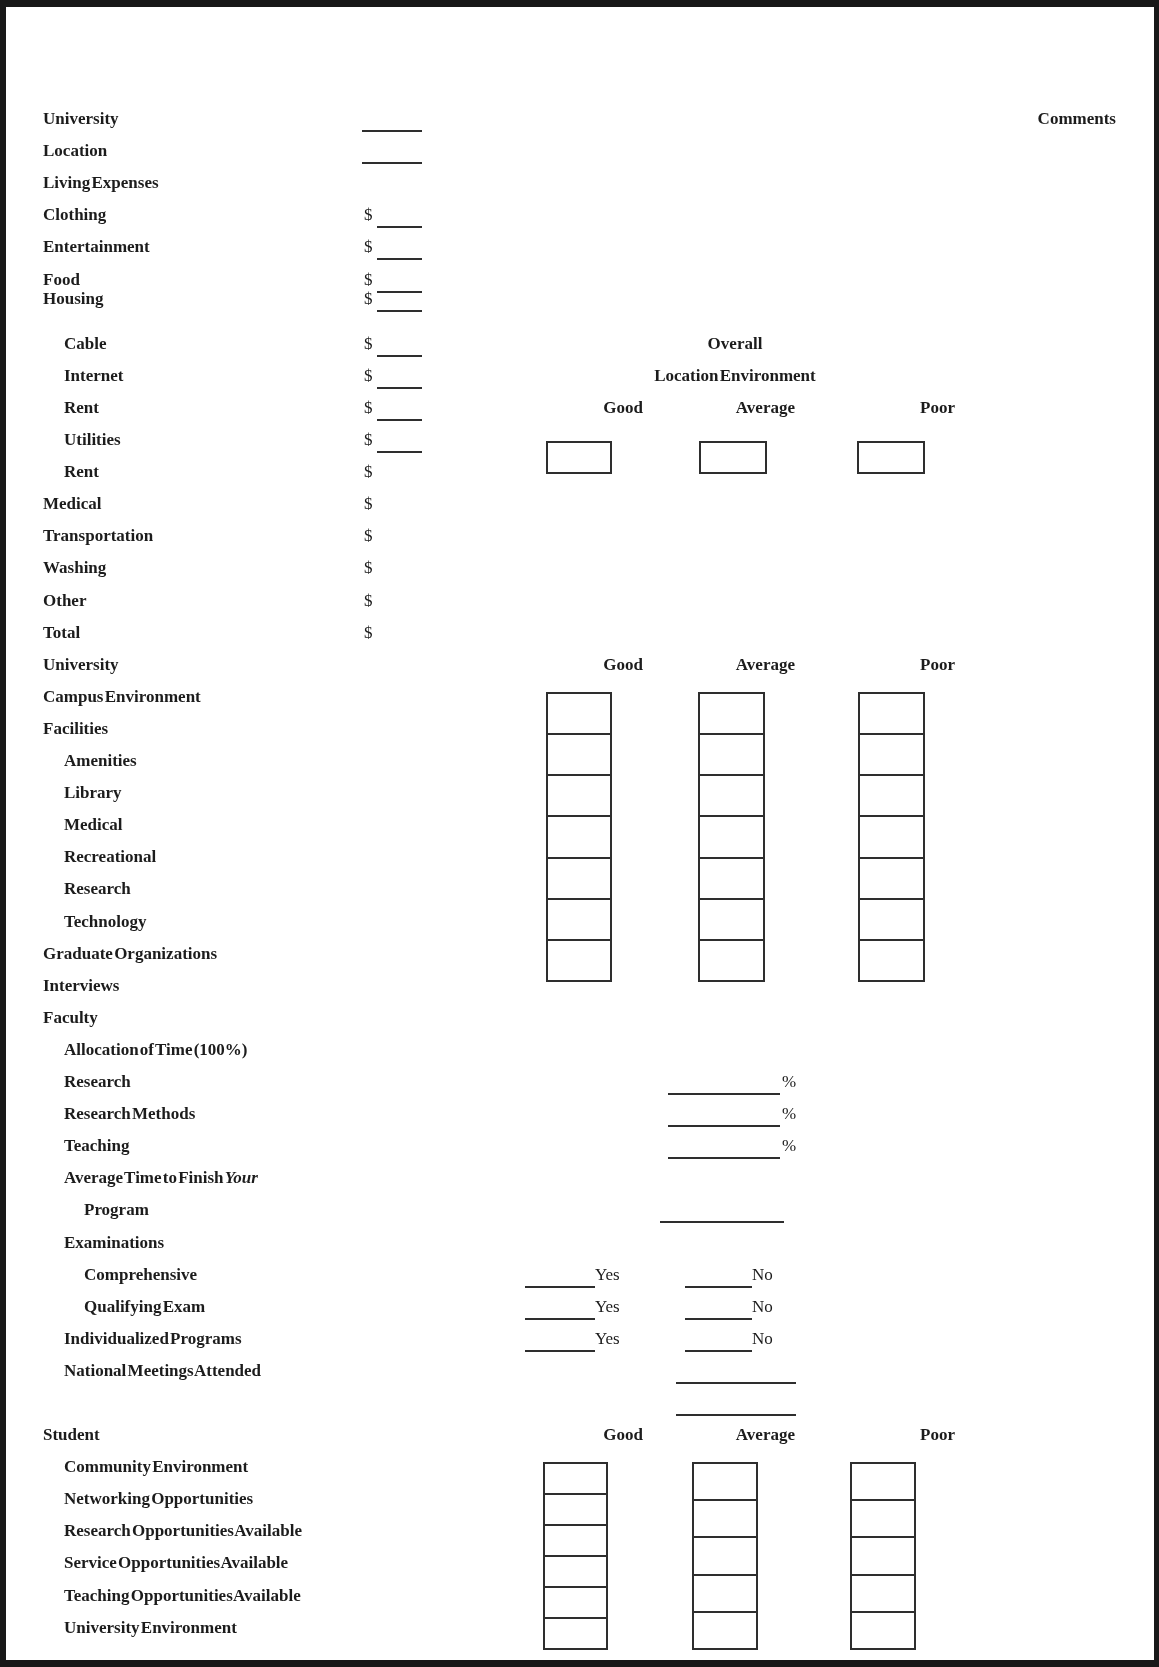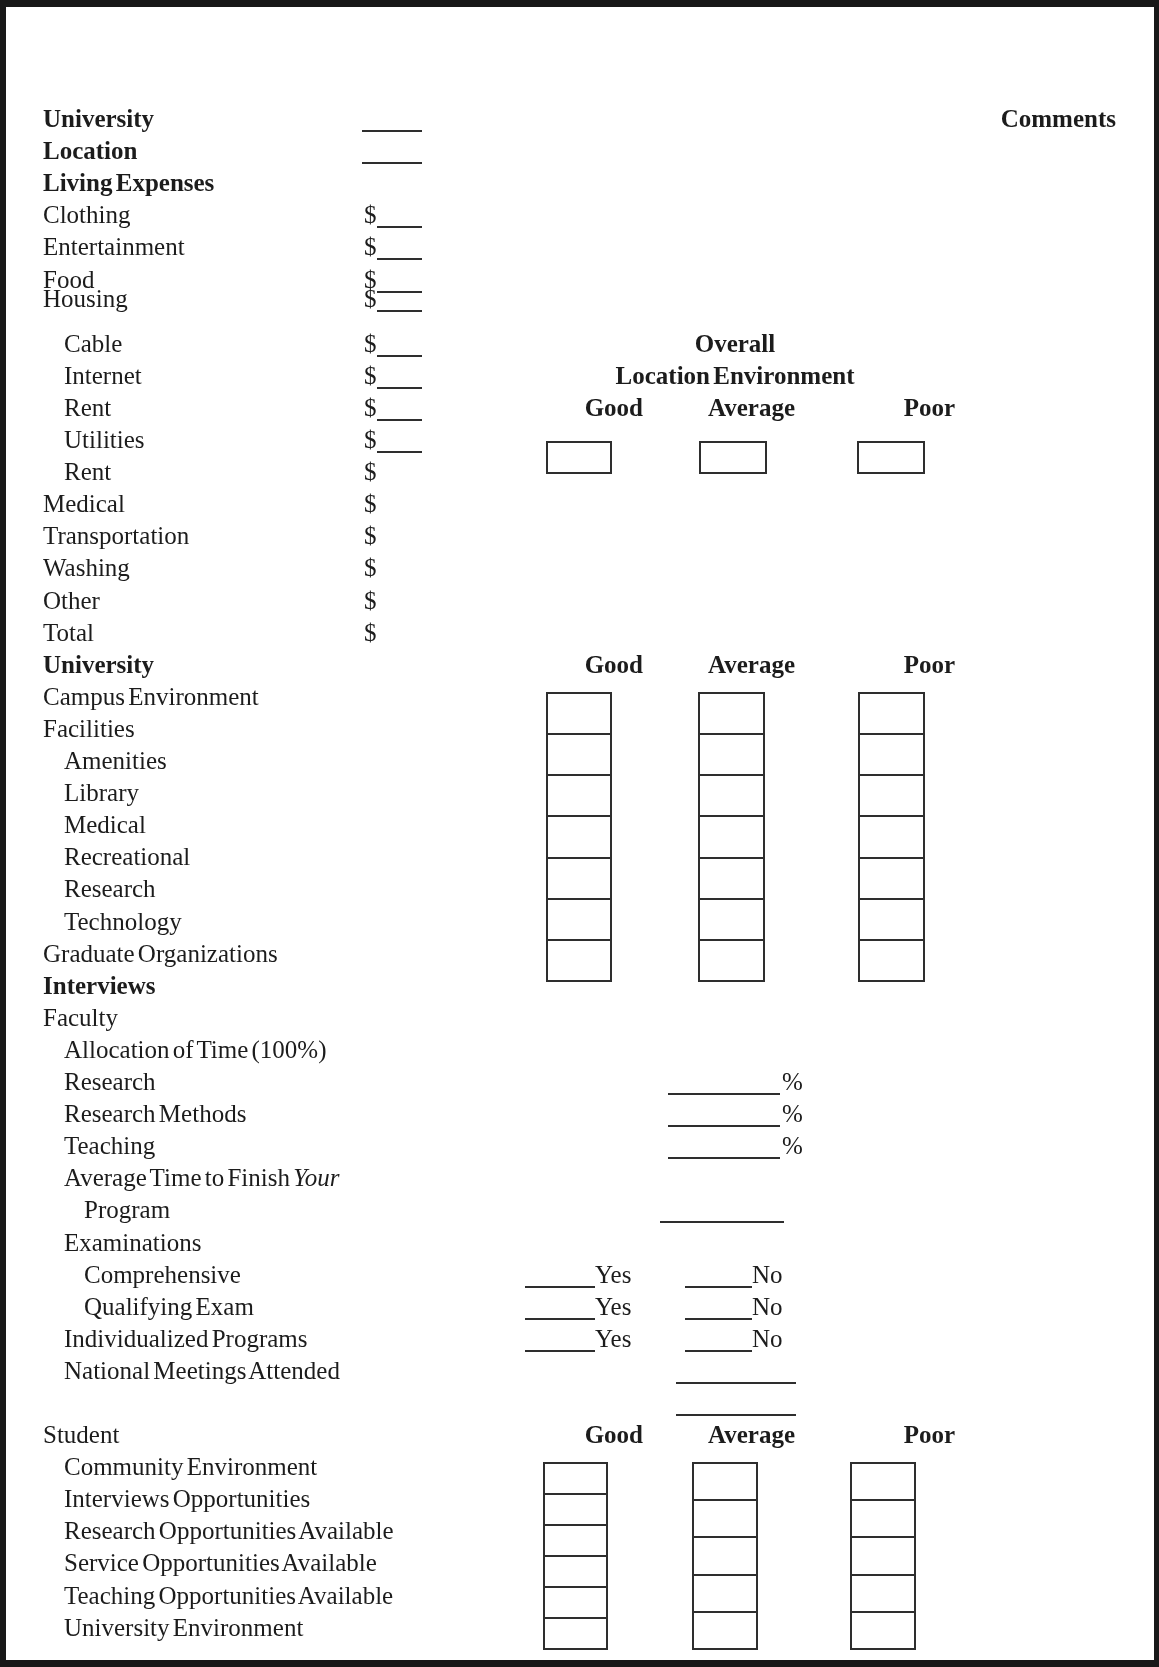--- a/index.html
+++ b/index.html
@@ -6,22 +6,22 @@
     --text:#1c1c1c; --line:#2e2e2e; --frame:#181818; --paper:#ffffff;
   }
   html,body{margin:0;padding:0;background:#ffffff;}
   .canvas{
     position:relative; width:1159px; height:1667px; background:var(--paper);
     font-family:"Liberation Serif","DejaVu Serif",serif;
     color:var(--text); overflow:hidden;
     word-spacing:-3px;
   }
   .frame{position:absolute; inset:0; border:solid var(--frame); border-width:7px 5px 7px 6px; pointer-events:none; z-index:5;}
-  .row{position:absolute; left:0; width:1159px; height:33px; line-height:33px; font-size:25px; white-space:nowrap;}
-  .lbl{position:absolute;}
+  .row{position:absolute; left:0; width:1159px; height:33px; line-height:33px; font-size:17px; white-space:nowrap;}
+  .lbl{position:absolute;font-weight:bold;}
   .i0{left:43px;} .i1{left:64px;} .i2{left:84px;}
   .b{font-weight:bold;}
   .it{font-style:italic;}
   .dollar{position:absolute; left:364px;}
   .sym{position:absolute;}
   .blank{position:absolute; top:28px; height:0; border-top:2px solid var(--line);}
   .hdr{position:absolute; width:130px; text-align:right; font-weight:bold;}
   .h-good{left:513px;} .h-avg{left:665px;} .h-poor{left:825px;}
   .ctr{position:absolute; left:585px; width:300px; text-align:center; font-weight:bold;}
   .comments{position:absolute; right:43px; font-weight:bold;}
@@ -257,21 +257,21 @@
   <div class="row" style="top:1418px">
     <span class="lbl i0">Student</span>
     <span class="hdr h-good">Good</span>
     <span class="hdr h-avg">Average</span>
     <span class="hdr h-poor">Poor</span>
   </div>
   <div class="row" style="top:1450px">
     <span class="lbl i1">Community Environment</span>
   </div>
   <div class="row" style="top:1482px">
-    <span class="lbl i1">Interviews Opportunities</span>
+    <span class="lbl i1">Networking Opportunities</span>
   </div>
   <div class="row" style="top:1514px">
     <span class="lbl i1">Research Opportunities Available</span>
   </div>
   <div class="row" style="top:1546px">
     <span class="lbl i1">Service Opportunities Available</span>
   </div>
   <div class="row" style="top:1579px">
     <span class="lbl i1">Teaching Opportunities Available</span>
   </div>

